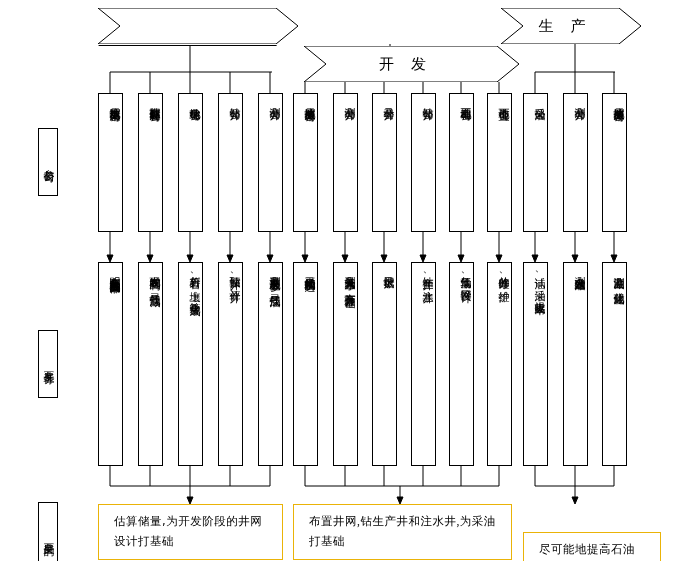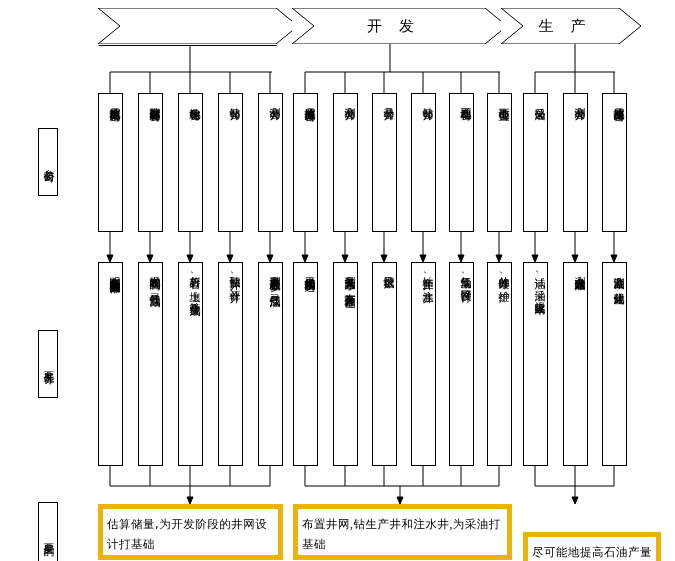--- a/index.html
+++ b/index.html
@@ -64,28 +64,28 @@
     letter-spacing: 0.5px;
     padding: 5px 2px;
     display: flex;
     align-items: flex-start;
     justify-content: flex-start;
     overflow: hidden;
   }
 
   
   .hbox {
-    border: 5px solid #eab308;
+    border: 1px solid #eab308;
     background: #fff;
     font-size: 11.5px;
     line-height: 1.7;
     letter-spacing: 0.5px;
-    padding: 6px 4px;
+    padding: 6px 15px;
     display: flex;
-    align-items: flex-start;
+    align-items: center;
     overflow: hidden;
   }
 
   svg.lines {
     position: absolute;
     left: 0; top: 0;
     width: 675px; height: 561px;
     pointer-events: none;
   }
 </style>
@@ -181,21 +181,21 @@
 
   <div class="phase" style="left:98px; width:200px; clip-path: polygon(0 0, 178px 0, 200px 50%, 178px 100%, 0 100%, 22px 50%); background:#fff;">
     <span class="phase-label">勘  探</span>
   </div>
   <div class="phase" style="left:98px; width:200px; border:none;">
     <svg width="200" height="36" style="position:absolute;left:0;top:0;">
       <polygon points="0,0 178,0 200,18 178,36 0,36 22,18" fill="none" stroke="#000" stroke-width="1"></polygon>
     </svg>
   </div>
 
-  <div class="phase" style="left:292px; width:215px; border:none;">
+  <div class="phase" style="left:304px; width:215px; border:none;margin-top:38px;">
     <svg width="215" height="36" style="position:absolute;left:0;top:0;">
       <polygon points="0,0 193,0 215,18 193,36 0,36 22,18" fill="#fff" stroke="#000" stroke-width="1"></polygon>
     </svg>
     <span class="phase-label" style="position:relative;">开  发</span>
   </div>
 
   <div class="phase" style="left:501px; width:140px; border:none;">
     <svg width="140" height="36" style="position:absolute;left:0;top:0;">
       <polygon points="0,0 118,0 140,18 118,36 0,36 22,18" fill="#fff" stroke="#000" stroke-width="1"></polygon>
     </svg>

